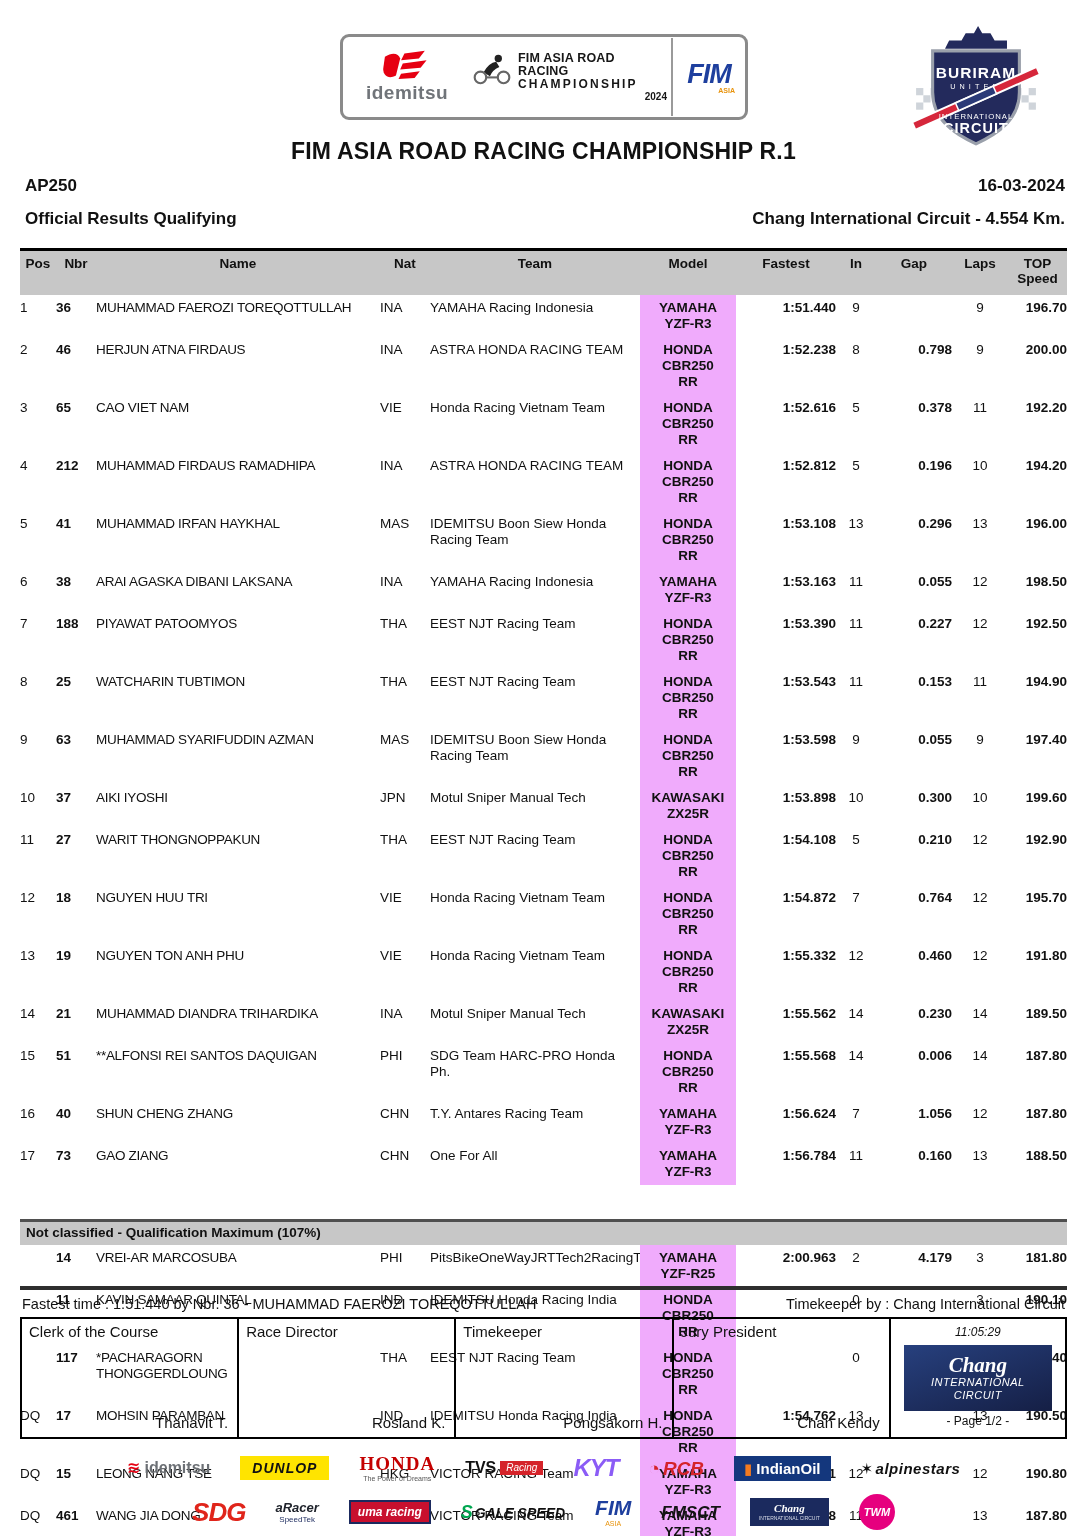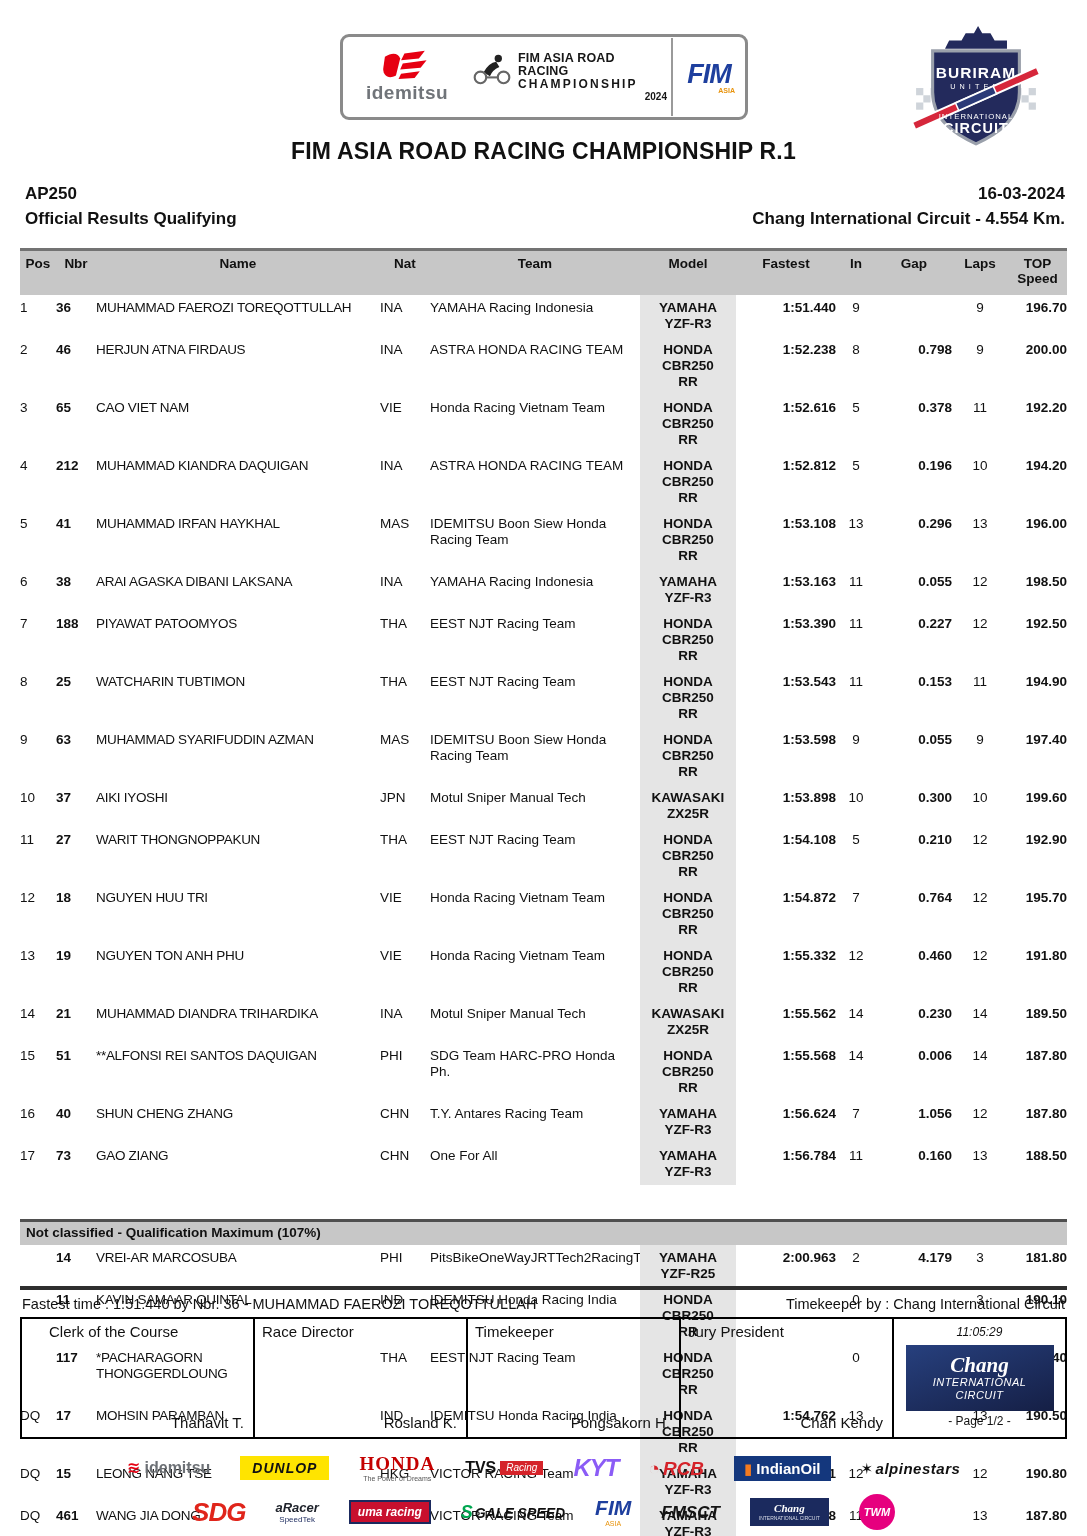--- a/index.html
+++ b/index.html
@@ -23,55 +23,55 @@
   .fim-block{width:72px;text-align:center;}
   .fim-word{color:#1e3f9e;font-size:27px;font-weight:900;font-style:italic;letter-spacing:-1px;line-height:26px;}
   .fim-sub{color:#e8930c;font-size:7px;font-weight:bold;text-align:right;padding-right:10px;}
 
   .buriram{position:absolute;left:912px;top:24px;width:128px;height:126px;}
 
   .page-title{position:absolute;top:138px;left:0;width:100%;text-align:center;
               font-size:23px;font-weight:bold;letter-spacing:.2px;}
   .meta-row{position:absolute;left:25px;right:22px;display:flex;justify-content:space-between;
             font-size:17px;font-weight:bold;}
-  .meta-row.r1{top:184px;}
+  .meta-row.r1{top:176px;}
   .meta-row.r2{top:209px;}
 
   
   .tables{margin:0 20px;}
   table.results{border-collapse:collapse;table-layout:fixed;width:1047px;}
-  table.results thead tr{background:#c7c7c7;border-top:3px solid #737373;}
+  table.results thead tr{background:#c7c7c7;border-top:3px solid #000000;}
   table.results th{font-size:13.5px;font-weight:bold;text-align:center;vertical-align:top;
                    padding:5px 0 3px;height:36px;}
   th.c-pos{text-align:left;padding-left:5px;}
   th.c-nbr{text-align:left;padding-left:4px;}
   table.results td{font-size:13.5px;line-height:16px;padding:5px 0;vertical-align:top;overflow:hidden;}
   td.c-pos{text-align:left;padding-left:6px;}
   td.c-nbr{font-weight:bold;padding-left:4px;}
   td.c-name{padding-left:6px;letter-spacing:-0.3px;white-space:pre-line;}
   td.c-nat{padding-left:8px;}
   td.c-team{padding-left:4px;white-space:pre-line;}
-  td.c-model{background:#e5e5e5;font-size:8px;font-weight:bold;line-height:10px;
+  td.c-model{background:#f0abfc;font-size:8px;font-weight:bold;line-height:10px;
              text-align:center;white-space:pre-line;padding-top:8px;}
   td.c-fastest{font-weight:bold;text-align:right;padding-right:8px;}
   td.c-in{text-align:center;}
   td.c-gap{font-weight:bold;text-align:right;padding-right:6px;}
   td.c-laps{text-align:center;}
   td.c-speed{font-weight:bold;text-align:right;padding-right:4px;}
   table.nc{margin-top:34px;}
   tr.nc-bar td{background:#c7c7c7;border-top:3px solid #4f4f4f;font-weight:bold;
                font-size:13.5px;padding:3px 6px 4px;overflow:visible;white-space:nowrap;}
 
   
   .bottom{position:absolute;top:1286px;left:20px;width:1047px;}
   .fastest-row{border-top:4px solid #2e2e2e;display:flex;justify-content:space-between;
                padding:6px 2px 5px;font-size:14.5px;}
   .officials{display:flex;border:2px solid #000;height:118px;}
   .off-cell{position:relative;border-right:2px solid #000;padding:4px 7px;box-sizing:border-box;}
-  .off-cell:nth-child(1){width:218px;margin-left:20px;}
+  .off-cell:nth-child(1){width:218px;}
   .off-cell:nth-child(2){width:218px;}
   .off-cell:nth-child(3){width:218px;}
   .off-cell:nth-child(4){width:218px;}
   .off-cell.last{width:175px;border-right:none;text-align:center;}
   .off-role{font-size:15px;}
   .off-sig{position:absolute;right:9px;bottom:6px;font-size:15px;}
   .off-time{font-size:12px;font-style:italic;margin-top:2px;}
   .chang-box{margin:6px auto 3px;width:148px;height:66px;background:linear-gradient(160deg,#27407e,#151f45);
              color:#fff;display:flex;flex-direction:column;align-items:center;justify-content:center;}
   .chang-script{font-family:"Liberation Serif","DejaVu Serif",serif;font-style:italic;font-weight:bold;
@@ -264,21 +264,21 @@
 RR</td>
             <td class="c-fastest">1:52.616</td>
             <td class="c-in">5</td>
             <td class="c-gap">0.378</td>
             <td class="c-laps">11</td>
             <td class="c-speed">192.20</td>
           </tr>
           <tr>
             <td class="c-pos">4</td>
             <td class="c-nbr">212</td>
-            <td class="c-name">MUHAMMAD KIANDRA DAQUIGAN</td>
+            <td class="c-name">MUHAMMAD FIRDAUS RAMADHIPA</td>
             <td class="c-nat">INA</td>
             <td class="c-team">ASTRA HONDA RACING TEAM</td>
             <td class="c-model">HONDA CBR250
 RR</td>
             <td class="c-fastest">1:52.812</td>
             <td class="c-in">5</td>
             <td class="c-gap">0.196</td>
             <td class="c-laps">10</td>
             <td class="c-speed">194.20</td>
           </tr>

